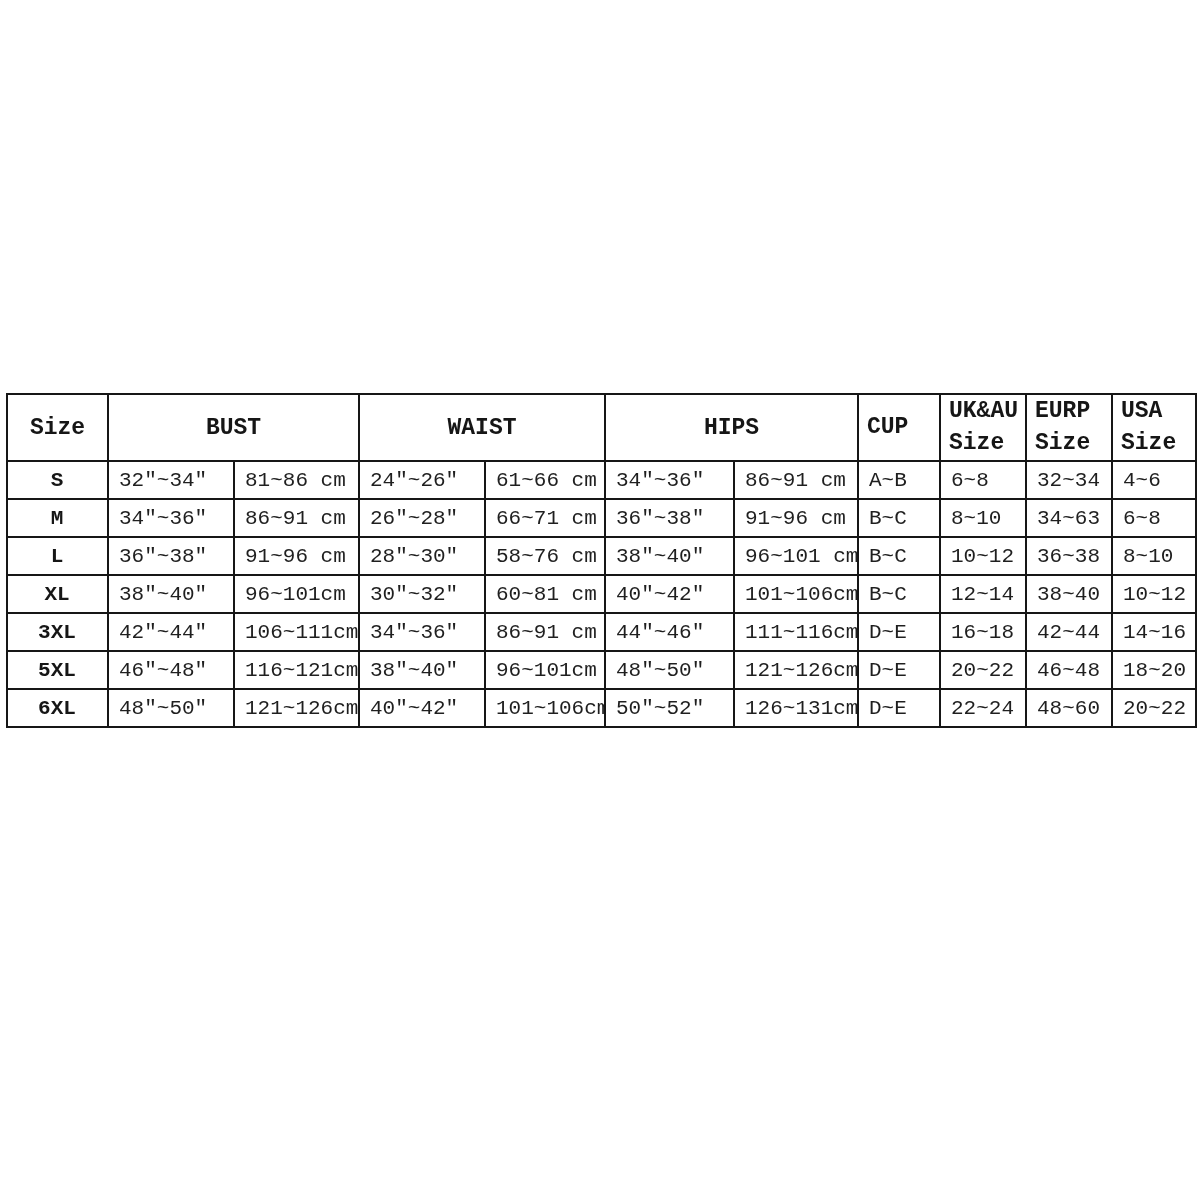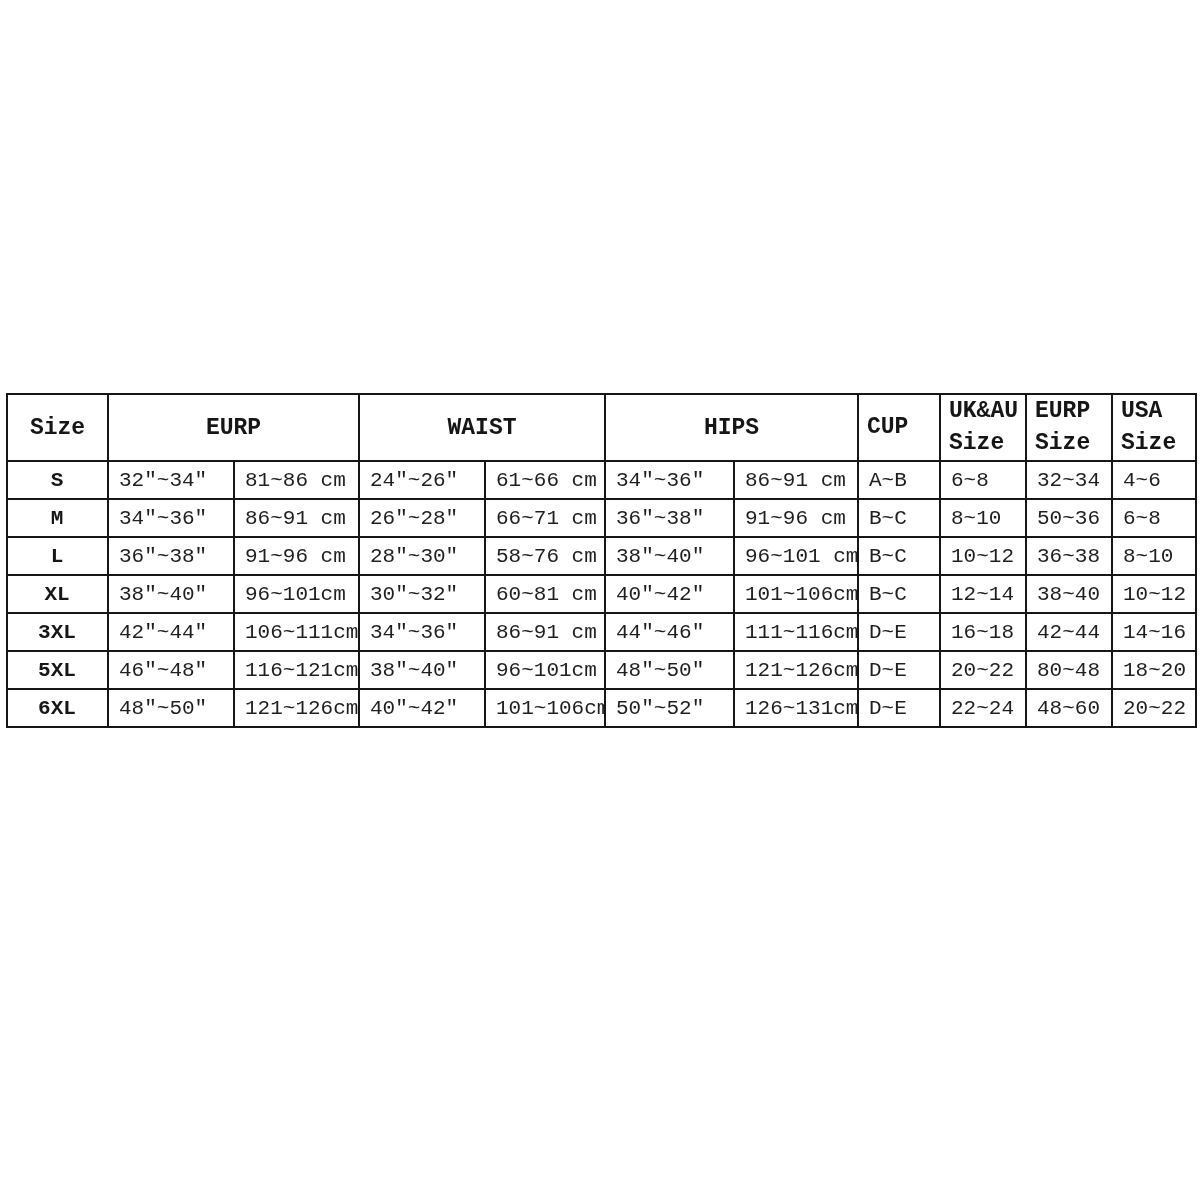--- a/index.html
+++ b/index.html
@@ -71,21 +71,21 @@
       <col style="width:129px">
       <col style="width:124px">
       <col style="width:82px">
       <col style="width:86px">
       <col style="width:86px">
       <col style="width:84px">
     </colgroup>
     <thead>
       <tr>
         <th class="group-head">Size</th>
-        <th class="group-head" colspan="2">EURP</th>
+        <th class="group-head" colspan="2">BUST</th>
         <th class="group-head" colspan="2">WAIST</th>
         <th class="group-head" colspan="2">HIPS</th>
         <th class="left-head">CUP</th>
         <th class="left-head">UK&amp;AU Size</th>
         <th class="left-head">EURP Size</th>
         <th class="left-head">USA Size</th>
       </tr>
     </thead>
     <tbody>
         <tr>
@@ -104,21 +104,21 @@
         <tr>
           <td class="size-cell">M</td>
           <td>34″~36″</td>
           <td>86~91 cm</td>
           <td>26″~28″</td>
           <td>66~71 cm</td>
           <td>36″~38″</td>
           <td>91~96 cm</td>
           <td>B~C</td>
           <td>8~10</td>
-          <td>50~36</td>
+          <td>34~63</td>
           <td>6~8</td>
         </tr>
         <tr>
           <td class="size-cell">L</td>
           <td>36″~38″</td>
           <td>91~96 cm</td>
           <td>28″~30″</td>
           <td>58~76 cm</td>
           <td>38″~40″</td>
           <td>96~101 cm</td>
@@ -156,21 +156,21 @@
         <tr>
           <td class="size-cell">5XL</td>
           <td>46″~48″</td>
           <td>116~121cm</td>
           <td>38″~40″</td>
           <td>96~101cm</td>
           <td>48″~50″</td>
           <td>121~126cm</td>
           <td>D~E</td>
           <td>20~22</td>
-          <td>80~48</td>
+          <td>46~48</td>
           <td>18~20</td>
         </tr>
         <tr>
           <td class="size-cell">6XL</td>
           <td>48″~50″</td>
           <td>121~126cm</td>
           <td>40″~42″</td>
           <td>101~106cm</td>
           <td>50″~52″</td>
           <td>126~131cm</td>

